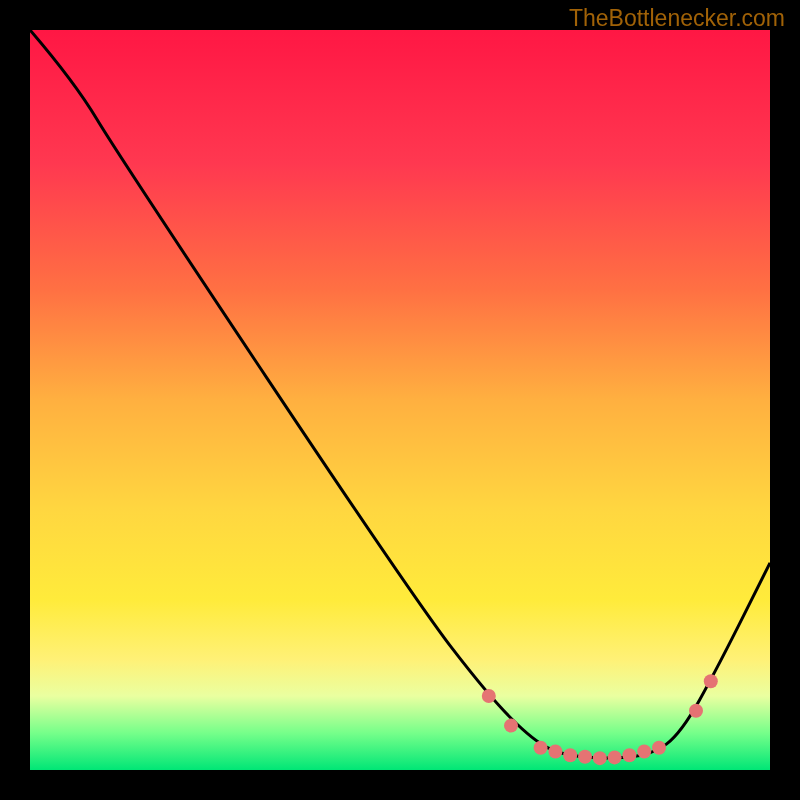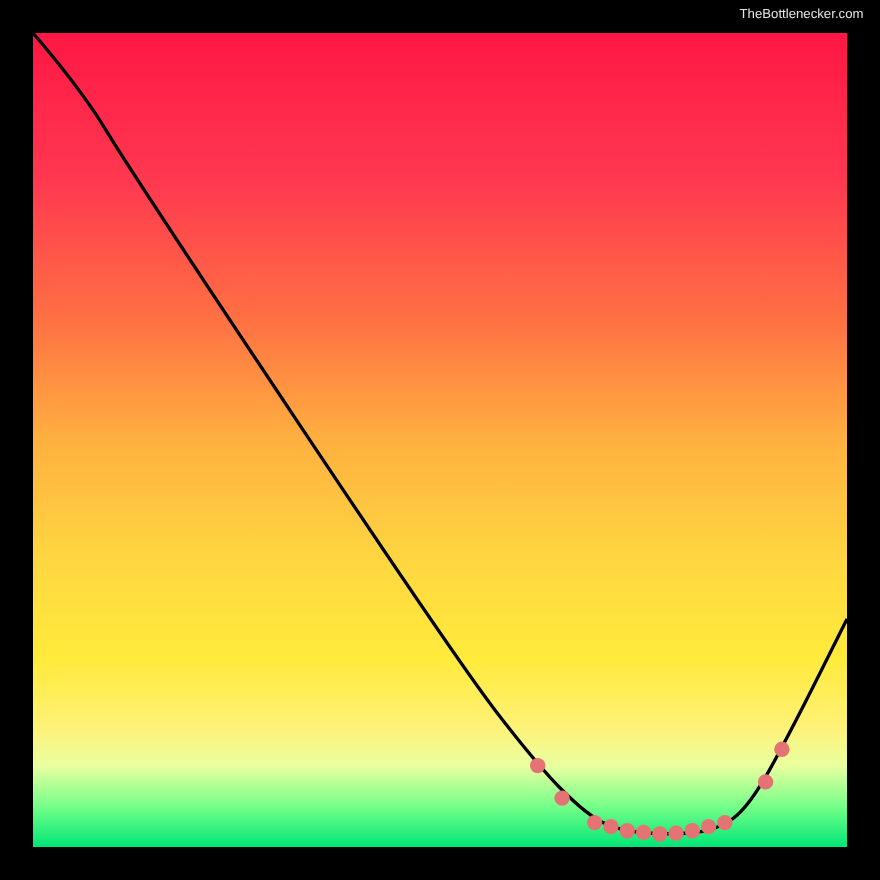--- a/index.html
+++ b/index.html
@@ -11,22 +11,22 @@
       width: 800px;
       height: 800px;
       background: #000;
       position: relative;
       font-family: Arial, sans-serif;
     }
     .watermark {
       position: absolute;
       top: 5px;
       right: 15px;
-      color: #e5e5e5;
-      font-size: 12px;
+      color: #a16207;
+      font-size: 23px;
       z-index: 100;
       margin-left: 14px;
     }
     .chart-container {
       position: absolute;
       top: 30px;
       left: 30px;
       width: 740px;
       height: 740px;
       overflow: hidden;

